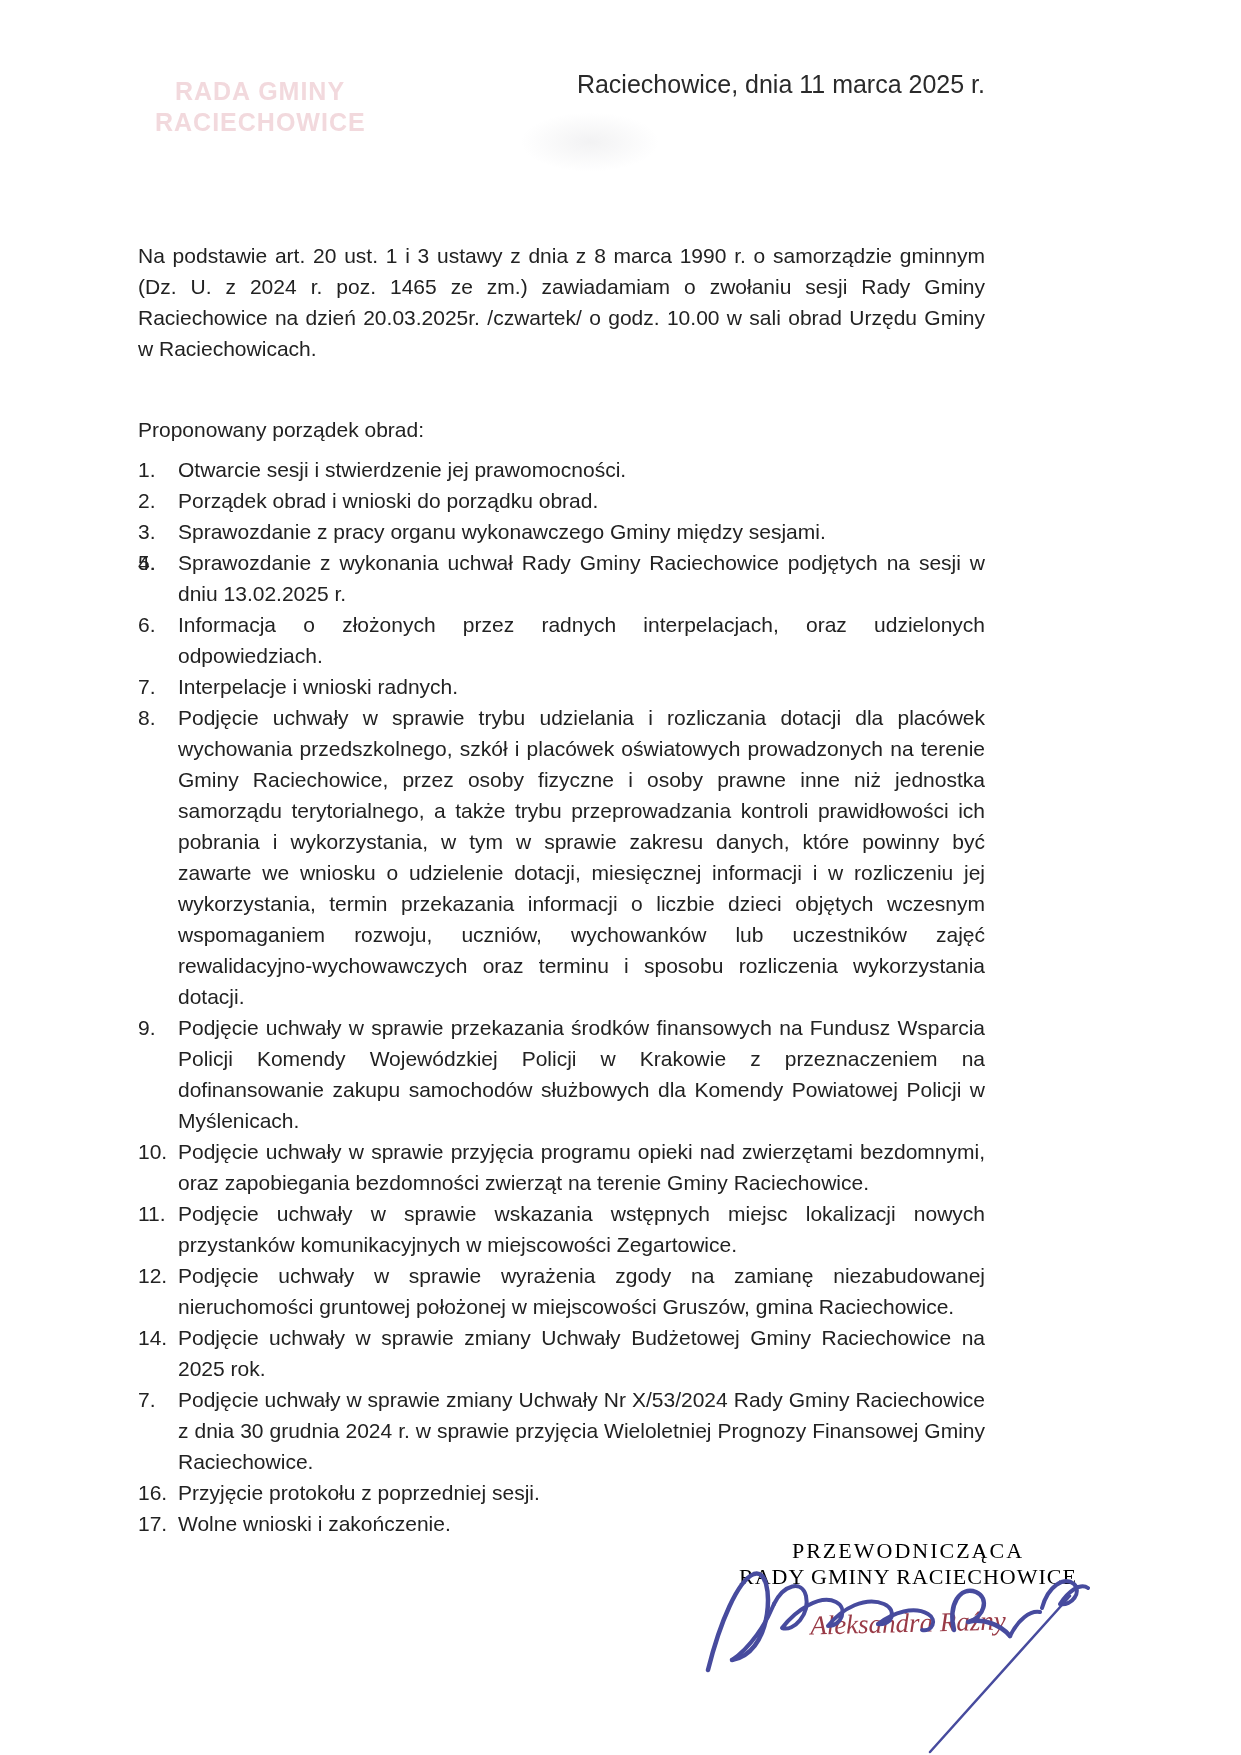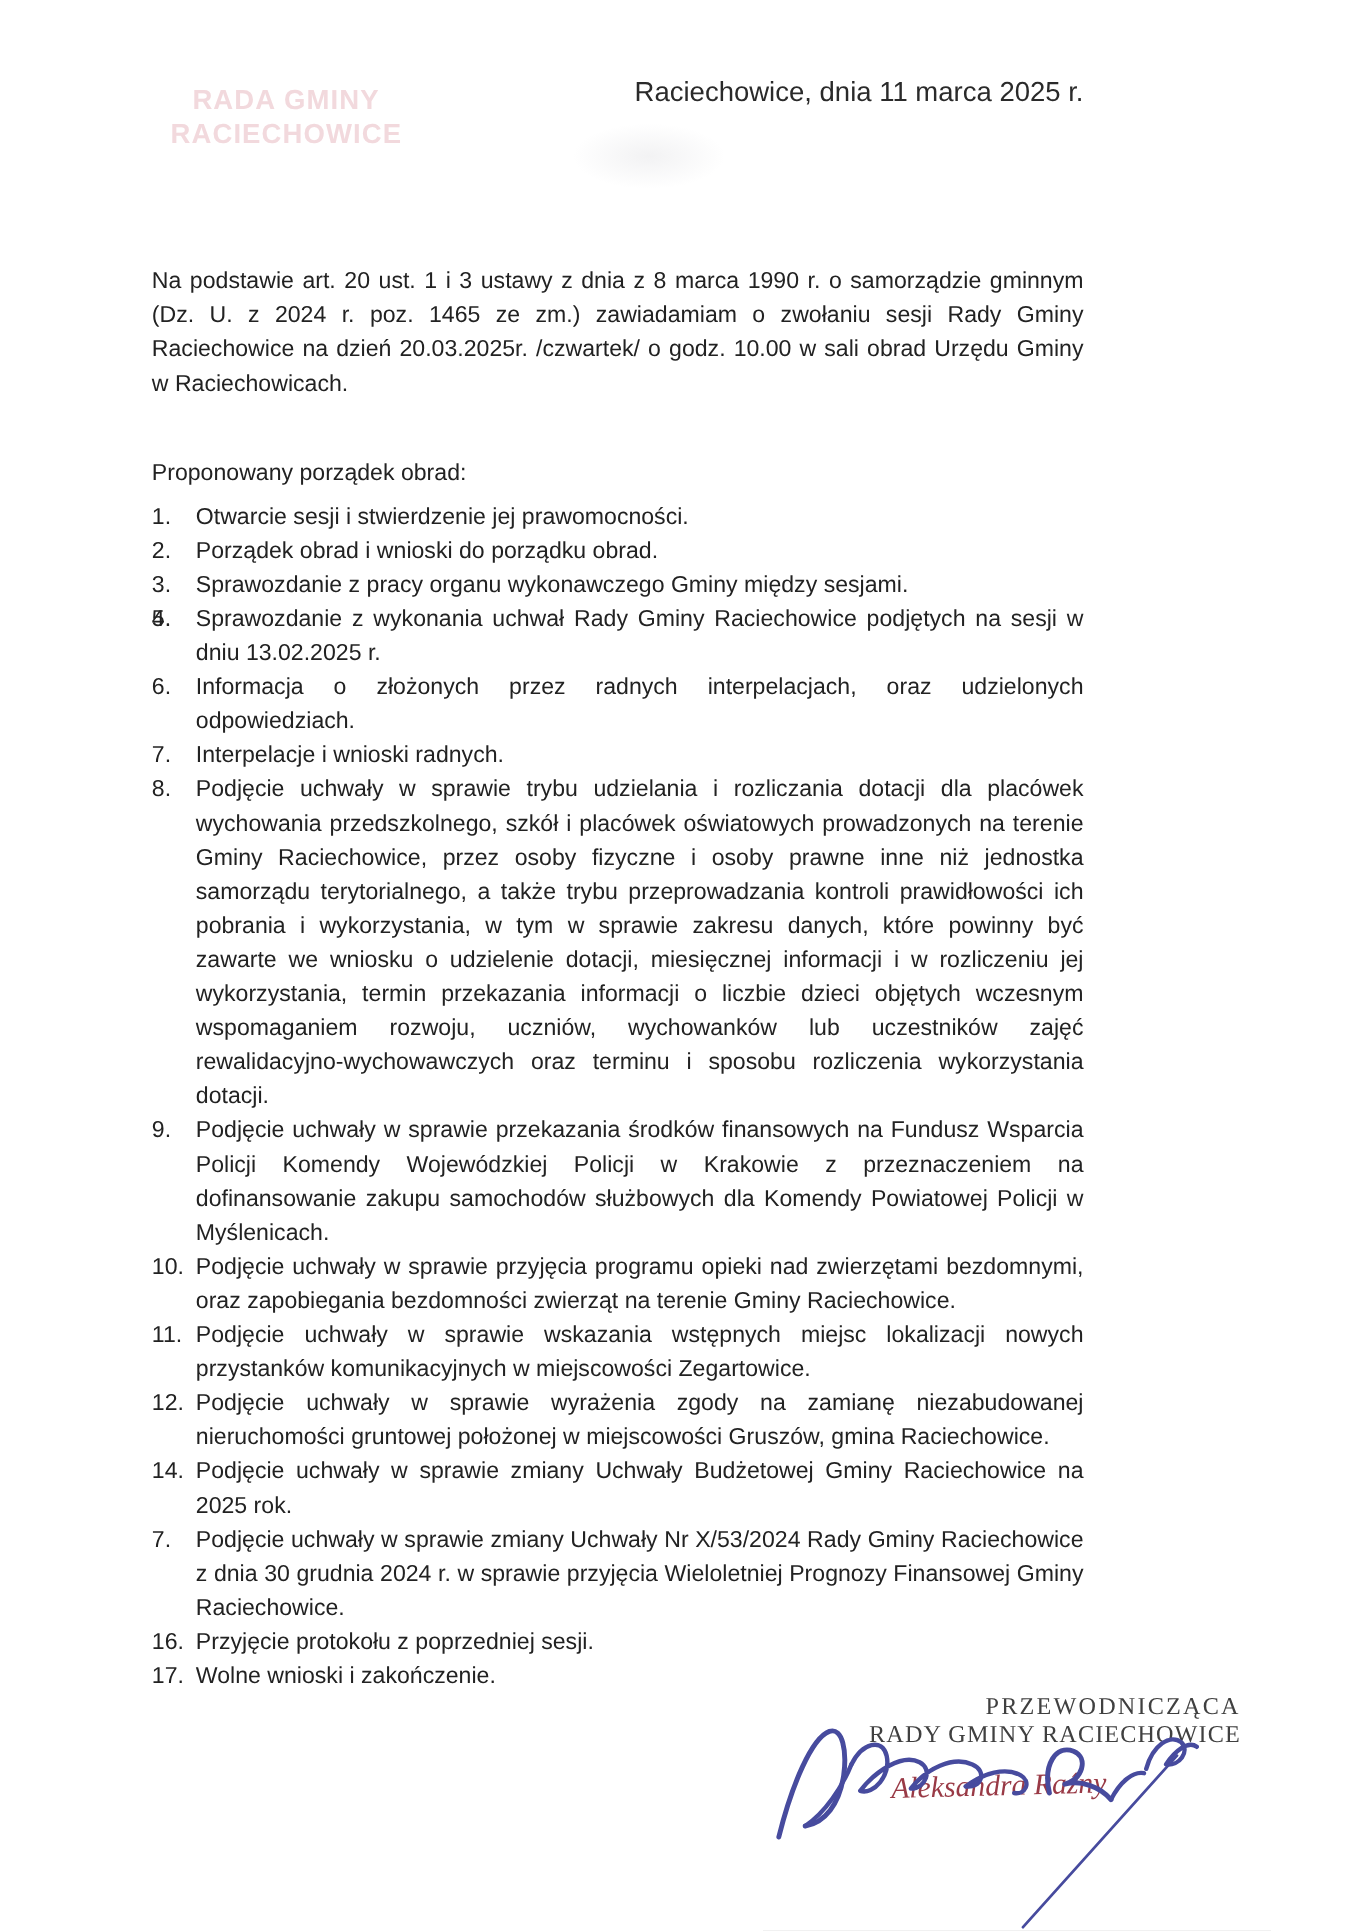--- a/index.html
+++ b/index.html
@@ -44,23 +44,23 @@
     position:relative;
     padding-left:40px;
     text-align:justify;
   }
   .agenda-num{
     position:absolute;left:0;top:0;
   }
   
   .sig-block{
     position:absolute;left:688px;top:1538px;width:440px;
-    text-align:right;
+    text-align:center;
     font-family:"Liberation Serif",serif;
-    color:#404040;
+    color:#000000;
     user-select:none;
   }
   .sig-title1{font-size:22px;line-height:26px;letter-spacing:2px;}
   .sig-title2{font-size:22px;line-height:26px;letter-spacing:1px;}
   .sig-name{
     position:absolute;left:688px;top:1608px;width:440px;
     text-align:center;
     font-family:"Liberation Serif",serif;
     font-style:italic;
     font-size:27px;

